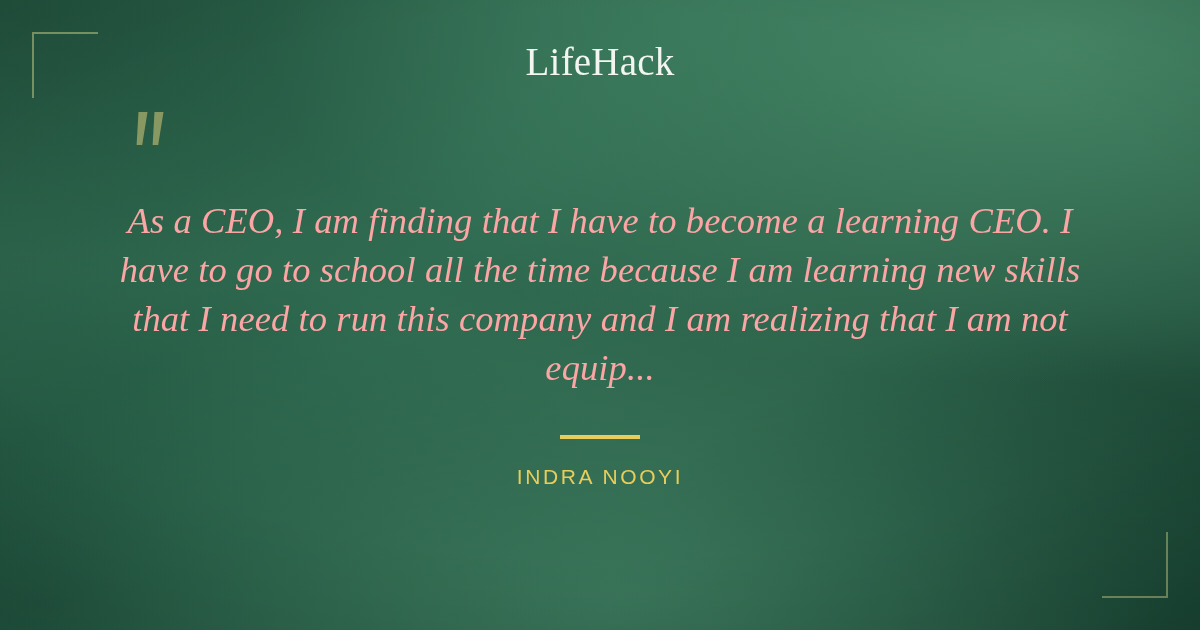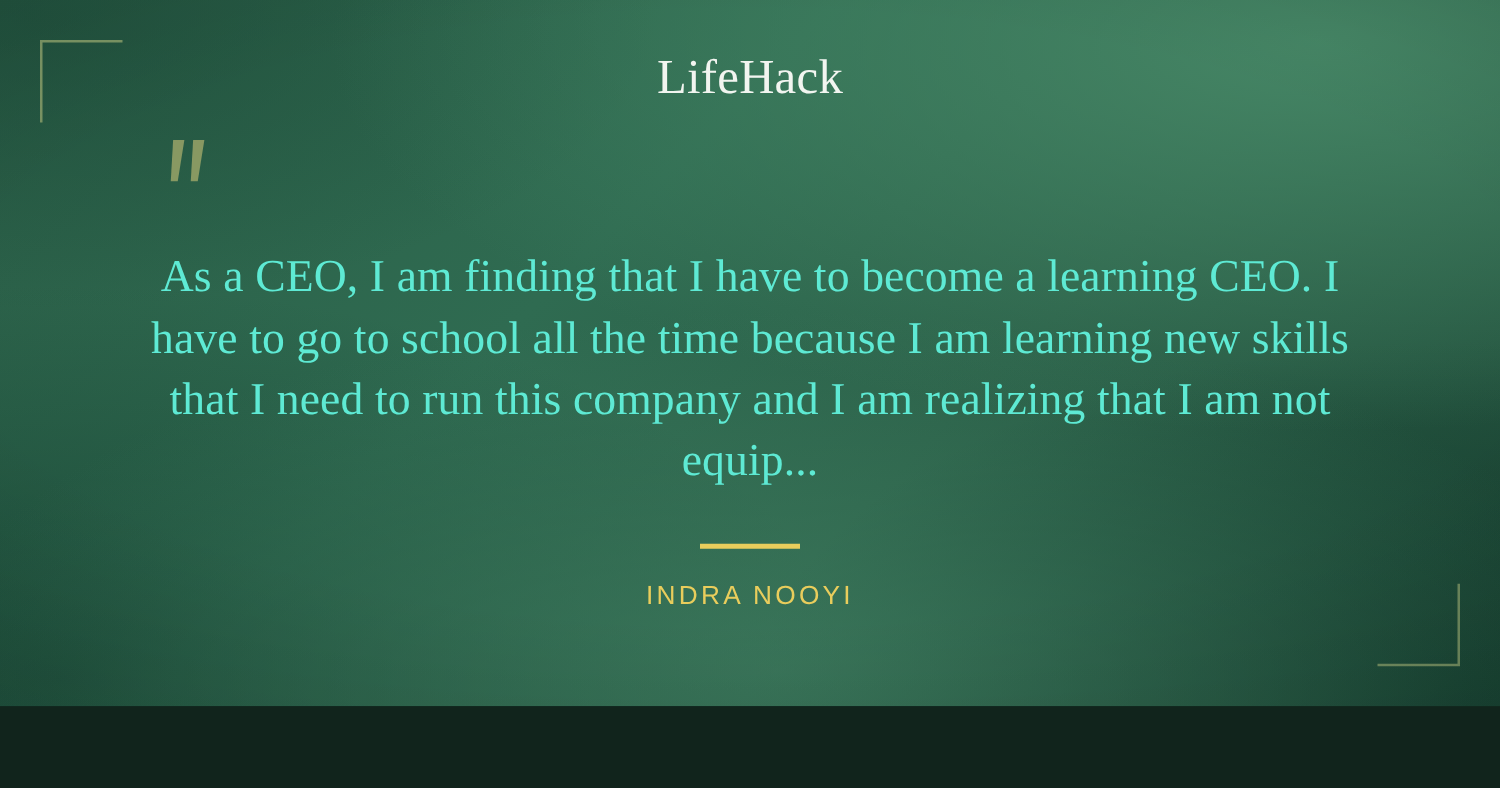--- a/index.html
+++ b/index.html
@@ -3,21 +3,21 @@
 <meta charset="utf-8">
 <style>
   html, body {
     margin: 0;
     padding: 0;
     background: #11241c;
   }
   .canvas {
     position: relative;
     width: 1200px;
-    height: 565px;
+    height: 630px;
     overflow: hidden;
     font-family: "Liberation Sans", sans-serif;
     background-color: #2c6149;
   }
   
   .bg-base {
     position: absolute;
     inset: 0;
     background:
       radial-gradient(120% 100% at 88% 6%,  rgba(71,136,103,0.95) 0%, rgba(71,136,103,0.0) 55%),
@@ -77,23 +77,24 @@
   .quote-mark svg { display: block; }
 
   
   .quote-text {
     position: absolute;
     left: 108px;
     top: 196px;
     width: 984px;
     text-align: center;
     font-family: "Liberation Serif", "DejaVu Serif", serif;
+    font-style: italic;
     font-size: 36.5px;
     line-height: 49px;
-    color: #5eead4;
+    color: #fca5a5;
     letter-spacing: 0.1px;
   }
 
   
   .divider {
     position: absolute;
     left: 560px;
     top: 435px;
     width: 80px;
     height: 4px;

